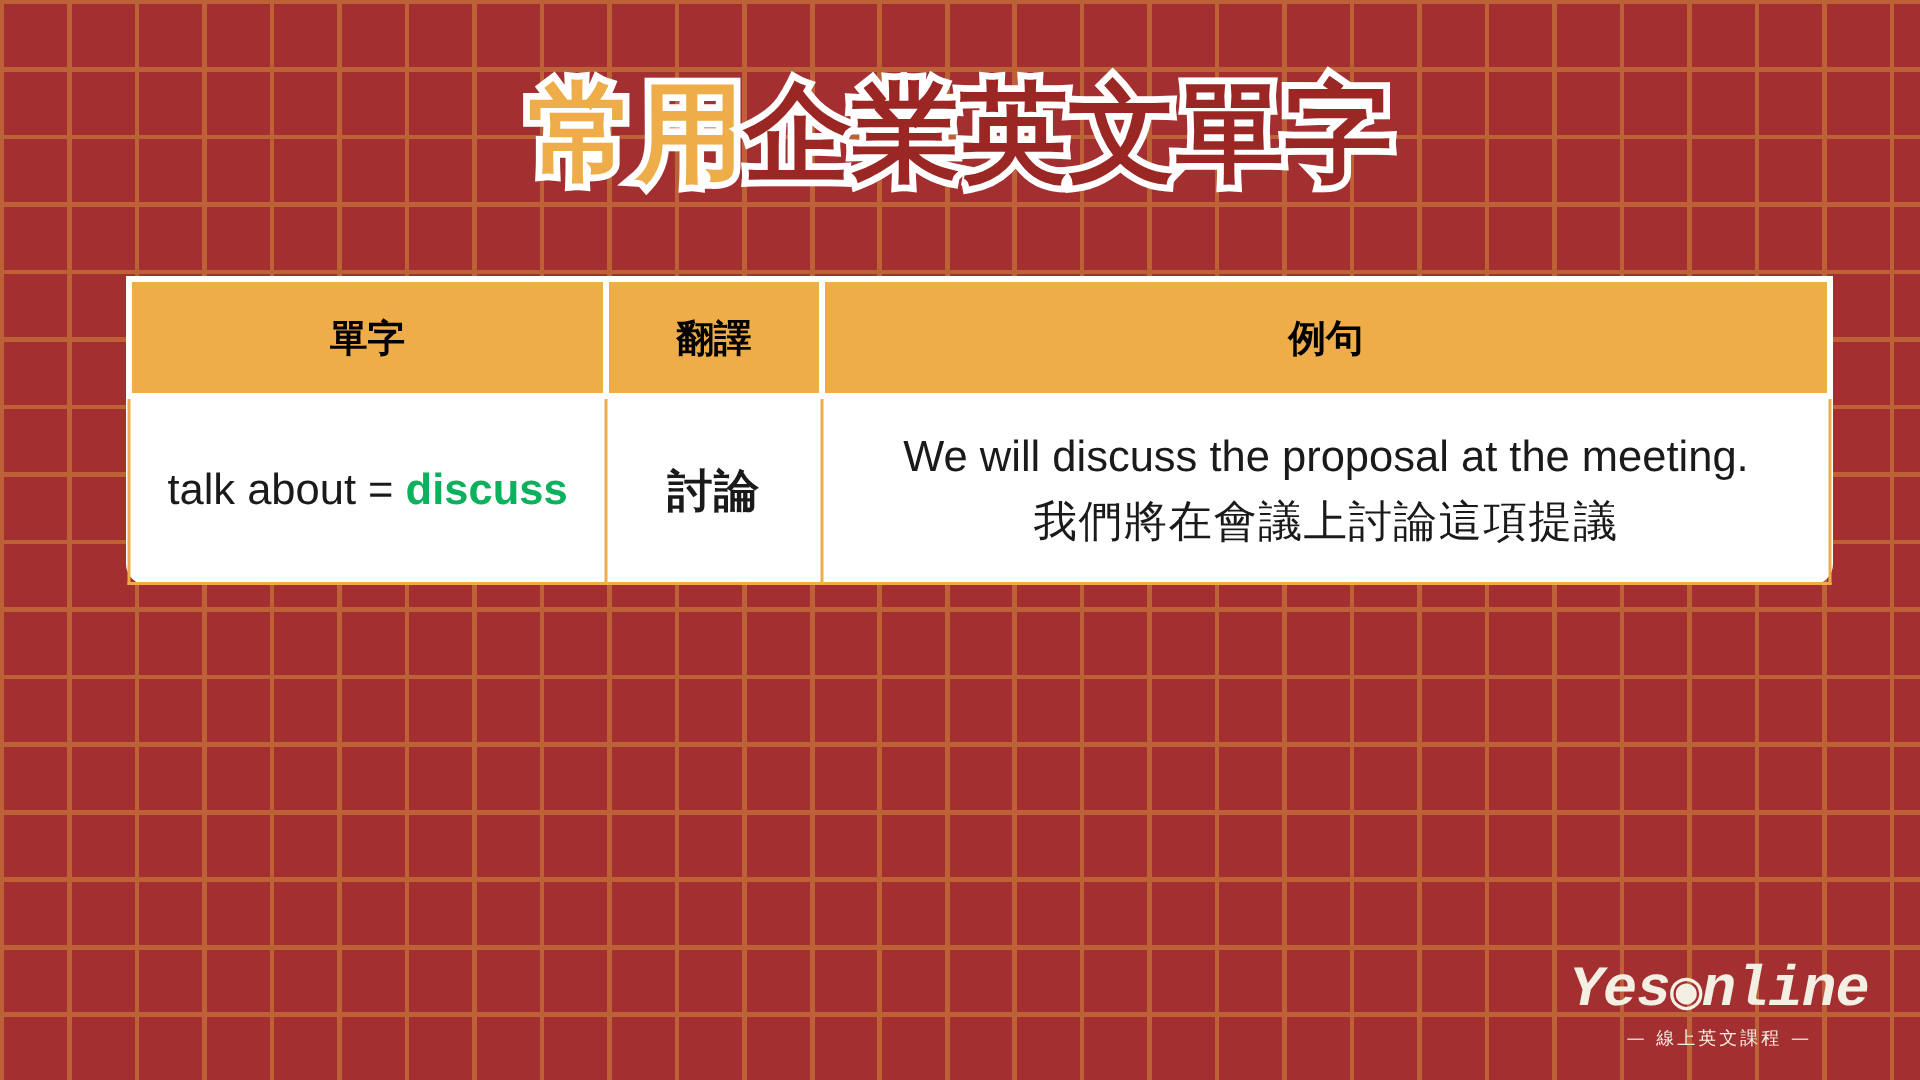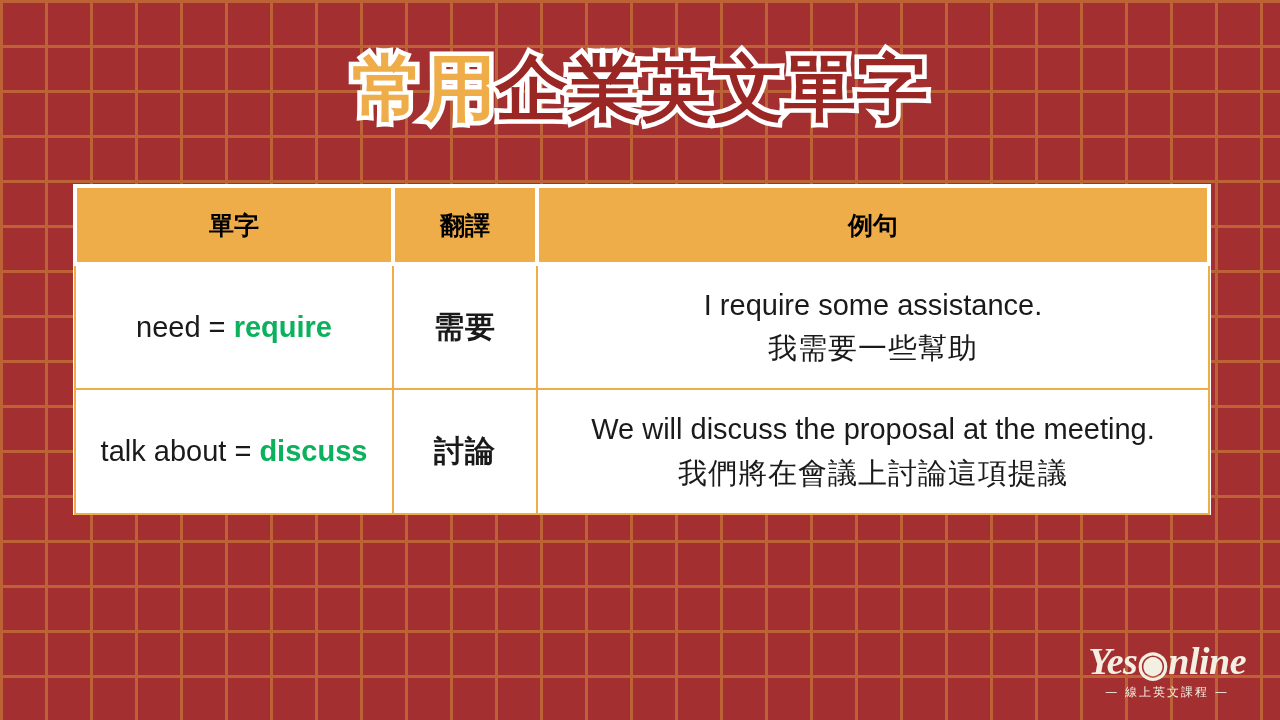--- a/index.html
+++ b/index.html
@@ -48,26 +48,27 @@
     text-shadow:
        0 0 0 #fff;
   }
 
   .title-accent { color: #efad4a; }
   .title-main   { color: #9b2725; }
 
   
   #vocab-table {
     position: absolute;
-    left: 73px;
+    left: 84px;
     top: 184px;
     width: 1134px;
     border-collapse: collapse;
     background: #ffffff;
     table-layout: fixed;
+    border-radius: 14px;
   }
 
   #vocab-table thead th {
     background: #efad4a;
     color: #000000;
     font-size: 25px;
     font-weight: bold;
     font-family: "DejaVu Sans", "Liberation Sans", sans-serif;
     height: 78px;
     vertical-align: middle;
@@ -115,21 +116,21 @@
   
   #brand-logo {
     position: absolute;
     right: 34px;
     bottom: 22px;
     text-align: center;
     color: #f3efe2;
     line-height: 1;
   }
   #brand-wordmark {
-    font-family: Liberation Serif, serif;
+    font-family: Liberation Mono, monospace;
     font-size: 38px;
     font-style: italic;
     font-weight: bold;
     letter-spacing: -0.5px;
     white-space: nowrap;
   }
   #brand-wordmark .swirl {
     display: inline-block;
     font-style: normal;
     font-size: 36px;
@@ -154,28 +155,20 @@
   <thead>
     <tr>
       <th class="col-word">單字</th>
       <th class="col-trans">翻譯</th>
       <th class="col-sent">例句</th>
     </tr>
   </thead>
   <tbody>
 
 
-    <tr>
-      <td class="cell-word"><span>need = </span><span class="hl">require</span></td>
-      <td class="cell-trans">需要</td>
-      <td class="cell-sent">
-        <span class="en">I require some assistance.</span>
-        <span class="zh">我需要一些幫助</span>
-      </td>
-    </tr>
 
     <tr>
       <td class="cell-word"><span>talk about = </span><span class="hl">discuss</span></td>
       <td class="cell-trans">討論</td>
       <td class="cell-sent">
         <span class="en">We will discuss the proposal at the meeting.</span>
         <span class="zh">我們將在會議上討論這項提議</span>
       </td>
     </tr>
 

